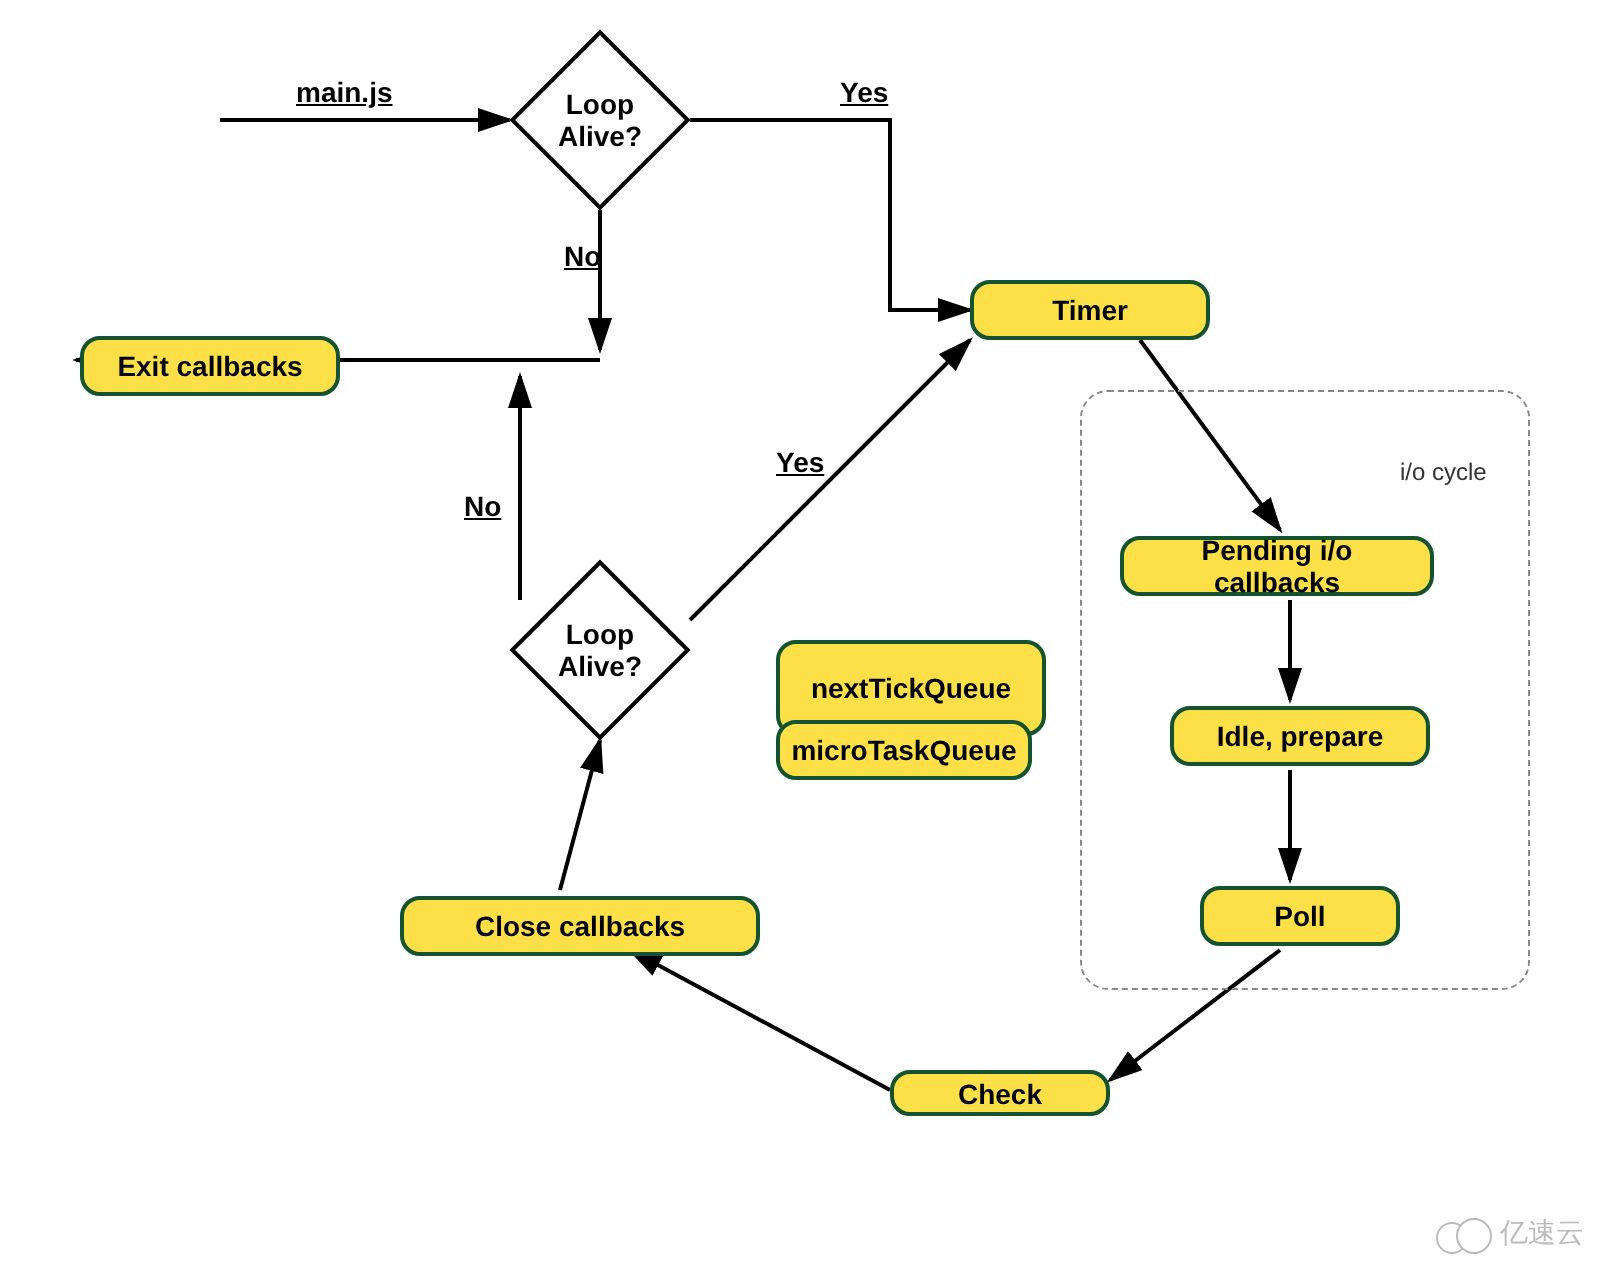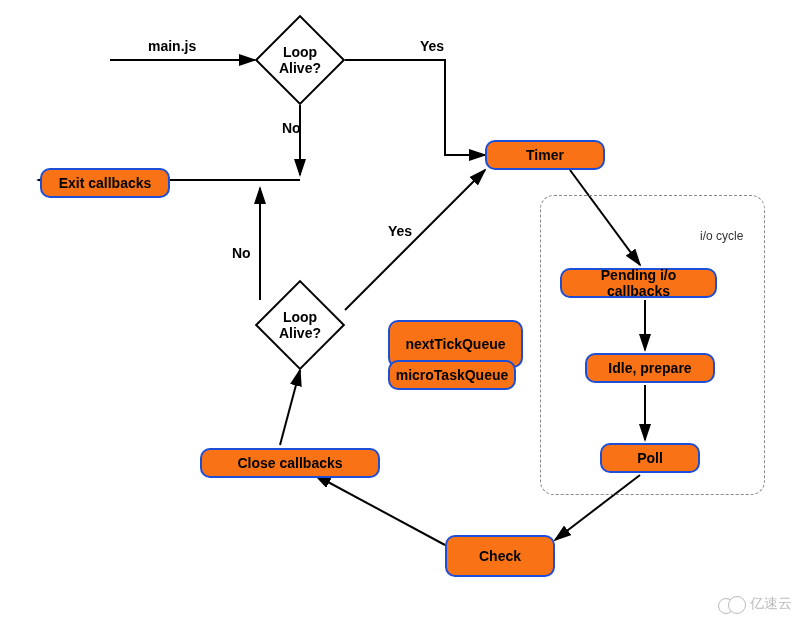--- a/index.html
+++ b/index.html
@@ -9,23 +9,23 @@
     width: 800px;
     height: 632px;
     position: relative;
     font-family: Arial, Helvetica, sans-serif;
     font-size: 14px;
     background: #fff;
     overflow: hidden;
   }
   .node-box {
     position: absolute;
-    border: 2px solid #1d4ed8;
+    border: 2px solid #14532d;
     border-radius: 10px;
-    background: #f97316;
+    background: #fde047;
     display: flex;
     align-items: center;
     justify-content: center;
     font-weight: bold;
     padding: 6px 12px;
     text-align: center;
     z-index: 2;
   }
   .diamond {
     position: absolute;
@@ -64,32 +64,33 @@
     font-size: 12px;
     color: #333;
     z-index: 2;
     margin-top: 27px;
   }
   .edge-label {
     position: absolute;
     font-weight: bold;
     z-index: 3;
     background: transparent;
+    text-decoration: underline;
   }
   svg.arrows {
     position: absolute;
     top: 0; left: 0;
     width: 800px; height: 632px;
     z-index: 0;
     pointer-events: none;
   }
   .watermark {
     position: absolute;
     right: 8px;
-    bottom: 19px;
+    bottom: 6px;
     font-size: 14px;
     color: #bbb;
     z-index: 4;
     display: flex;
     align-items: flex-start;
     gap: 4px;
   }
   .watermark-cloud {
     width: 28px; height: 18px; position: relative;
   }
@@ -156,21 +157,21 @@
 
 <div class="io-cycle" style="left:540px; top:195px; width:225px; height:300px;"></div>
 <div class="io-cycle-label" style="left:700px; top:202px;">i/o cycle</div>
 
 <div class="node-box" style="left:560px; top:268px; width:157px; height:30px;">Pending i/o callbacks</div>
 
 <div class="node-box" style="left:585px; top:353px; width:130px; height:30px;padding-left:12px;">Idle, prepare</div>
 
 <div class="node-box" style="left:600px; top:443px; width:100px; height:30px;">Poll</div>
 
-<div class="node-box" style="left:445px; top:535px; width:110px; height:42px;">Check</div>
+<div class="node-box" style="left:445px; top:535px; width:110px; height:23px;">Check</div>
 
 <div class="node-box" style="left:200px; top:448px; width:180px; height:30px;">Close callbacks</div>
 
 <div class="diamond" style="left:255px; top:280px;">
   <div class="shape"></div>
   <div class="dlabel" style="white-space:pre-line;">Loop
 Alive?</div>
 </div>
 
 <div class="edge-label" style="left:388px; top:223px;">Yes</div>

